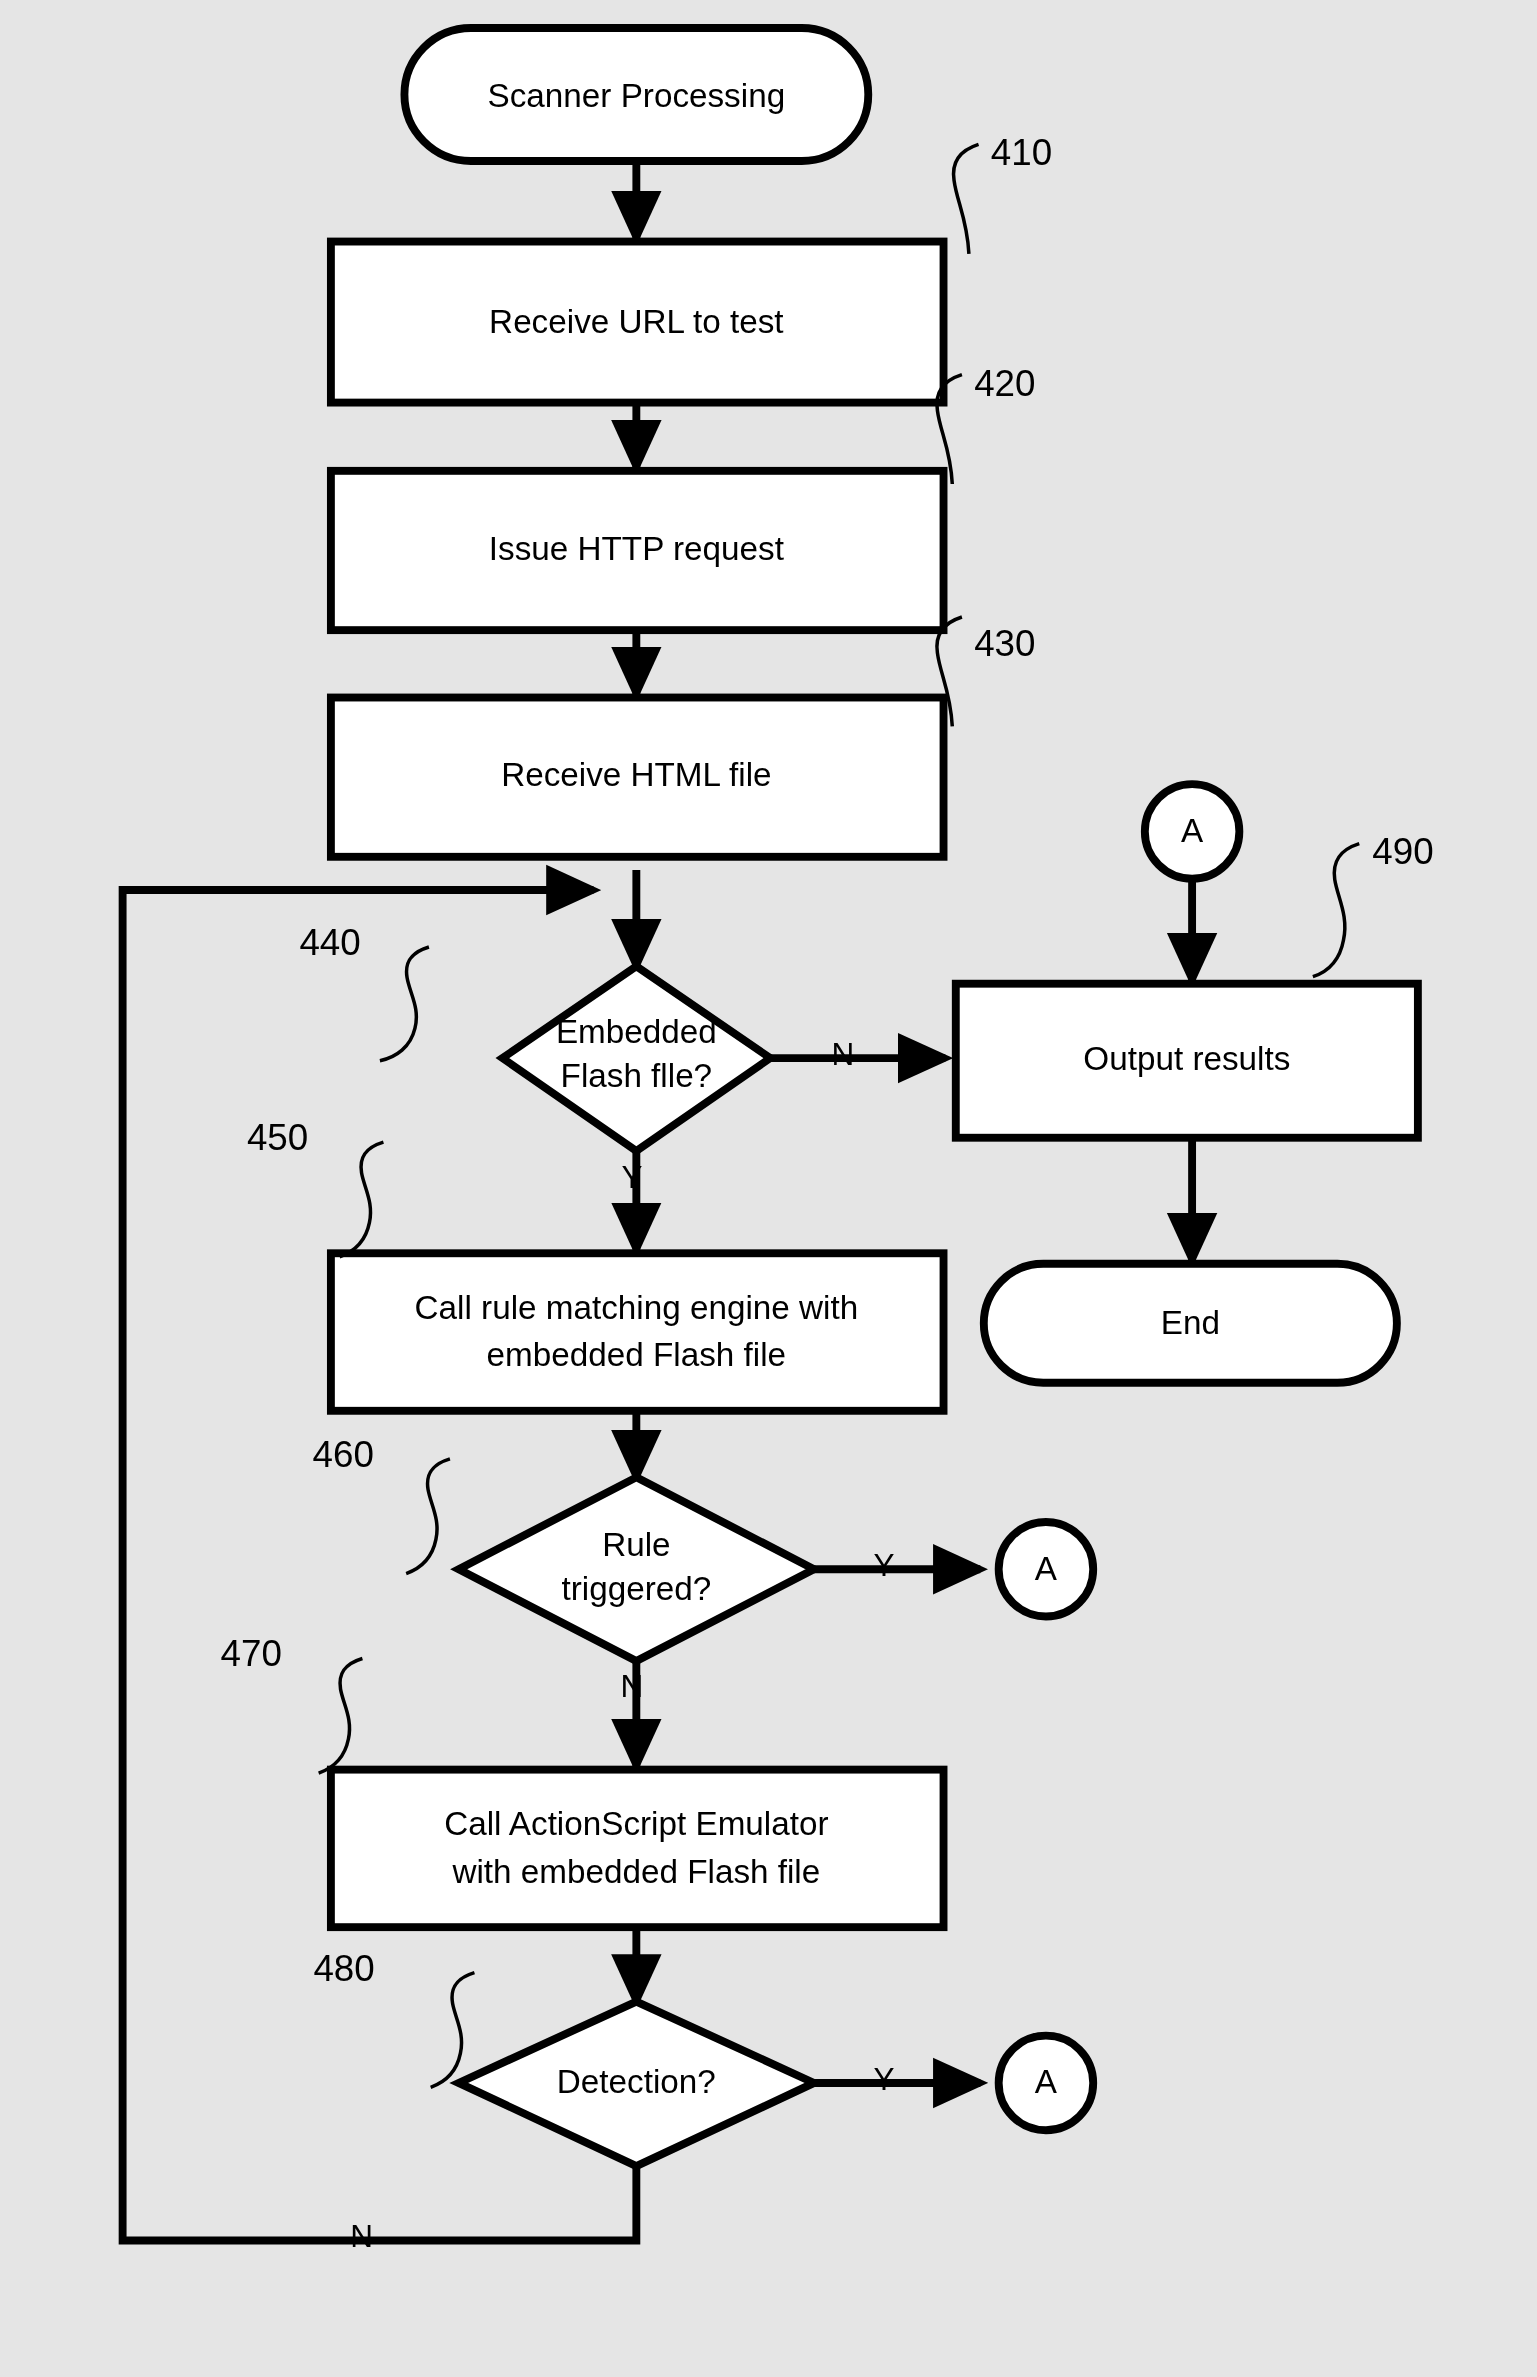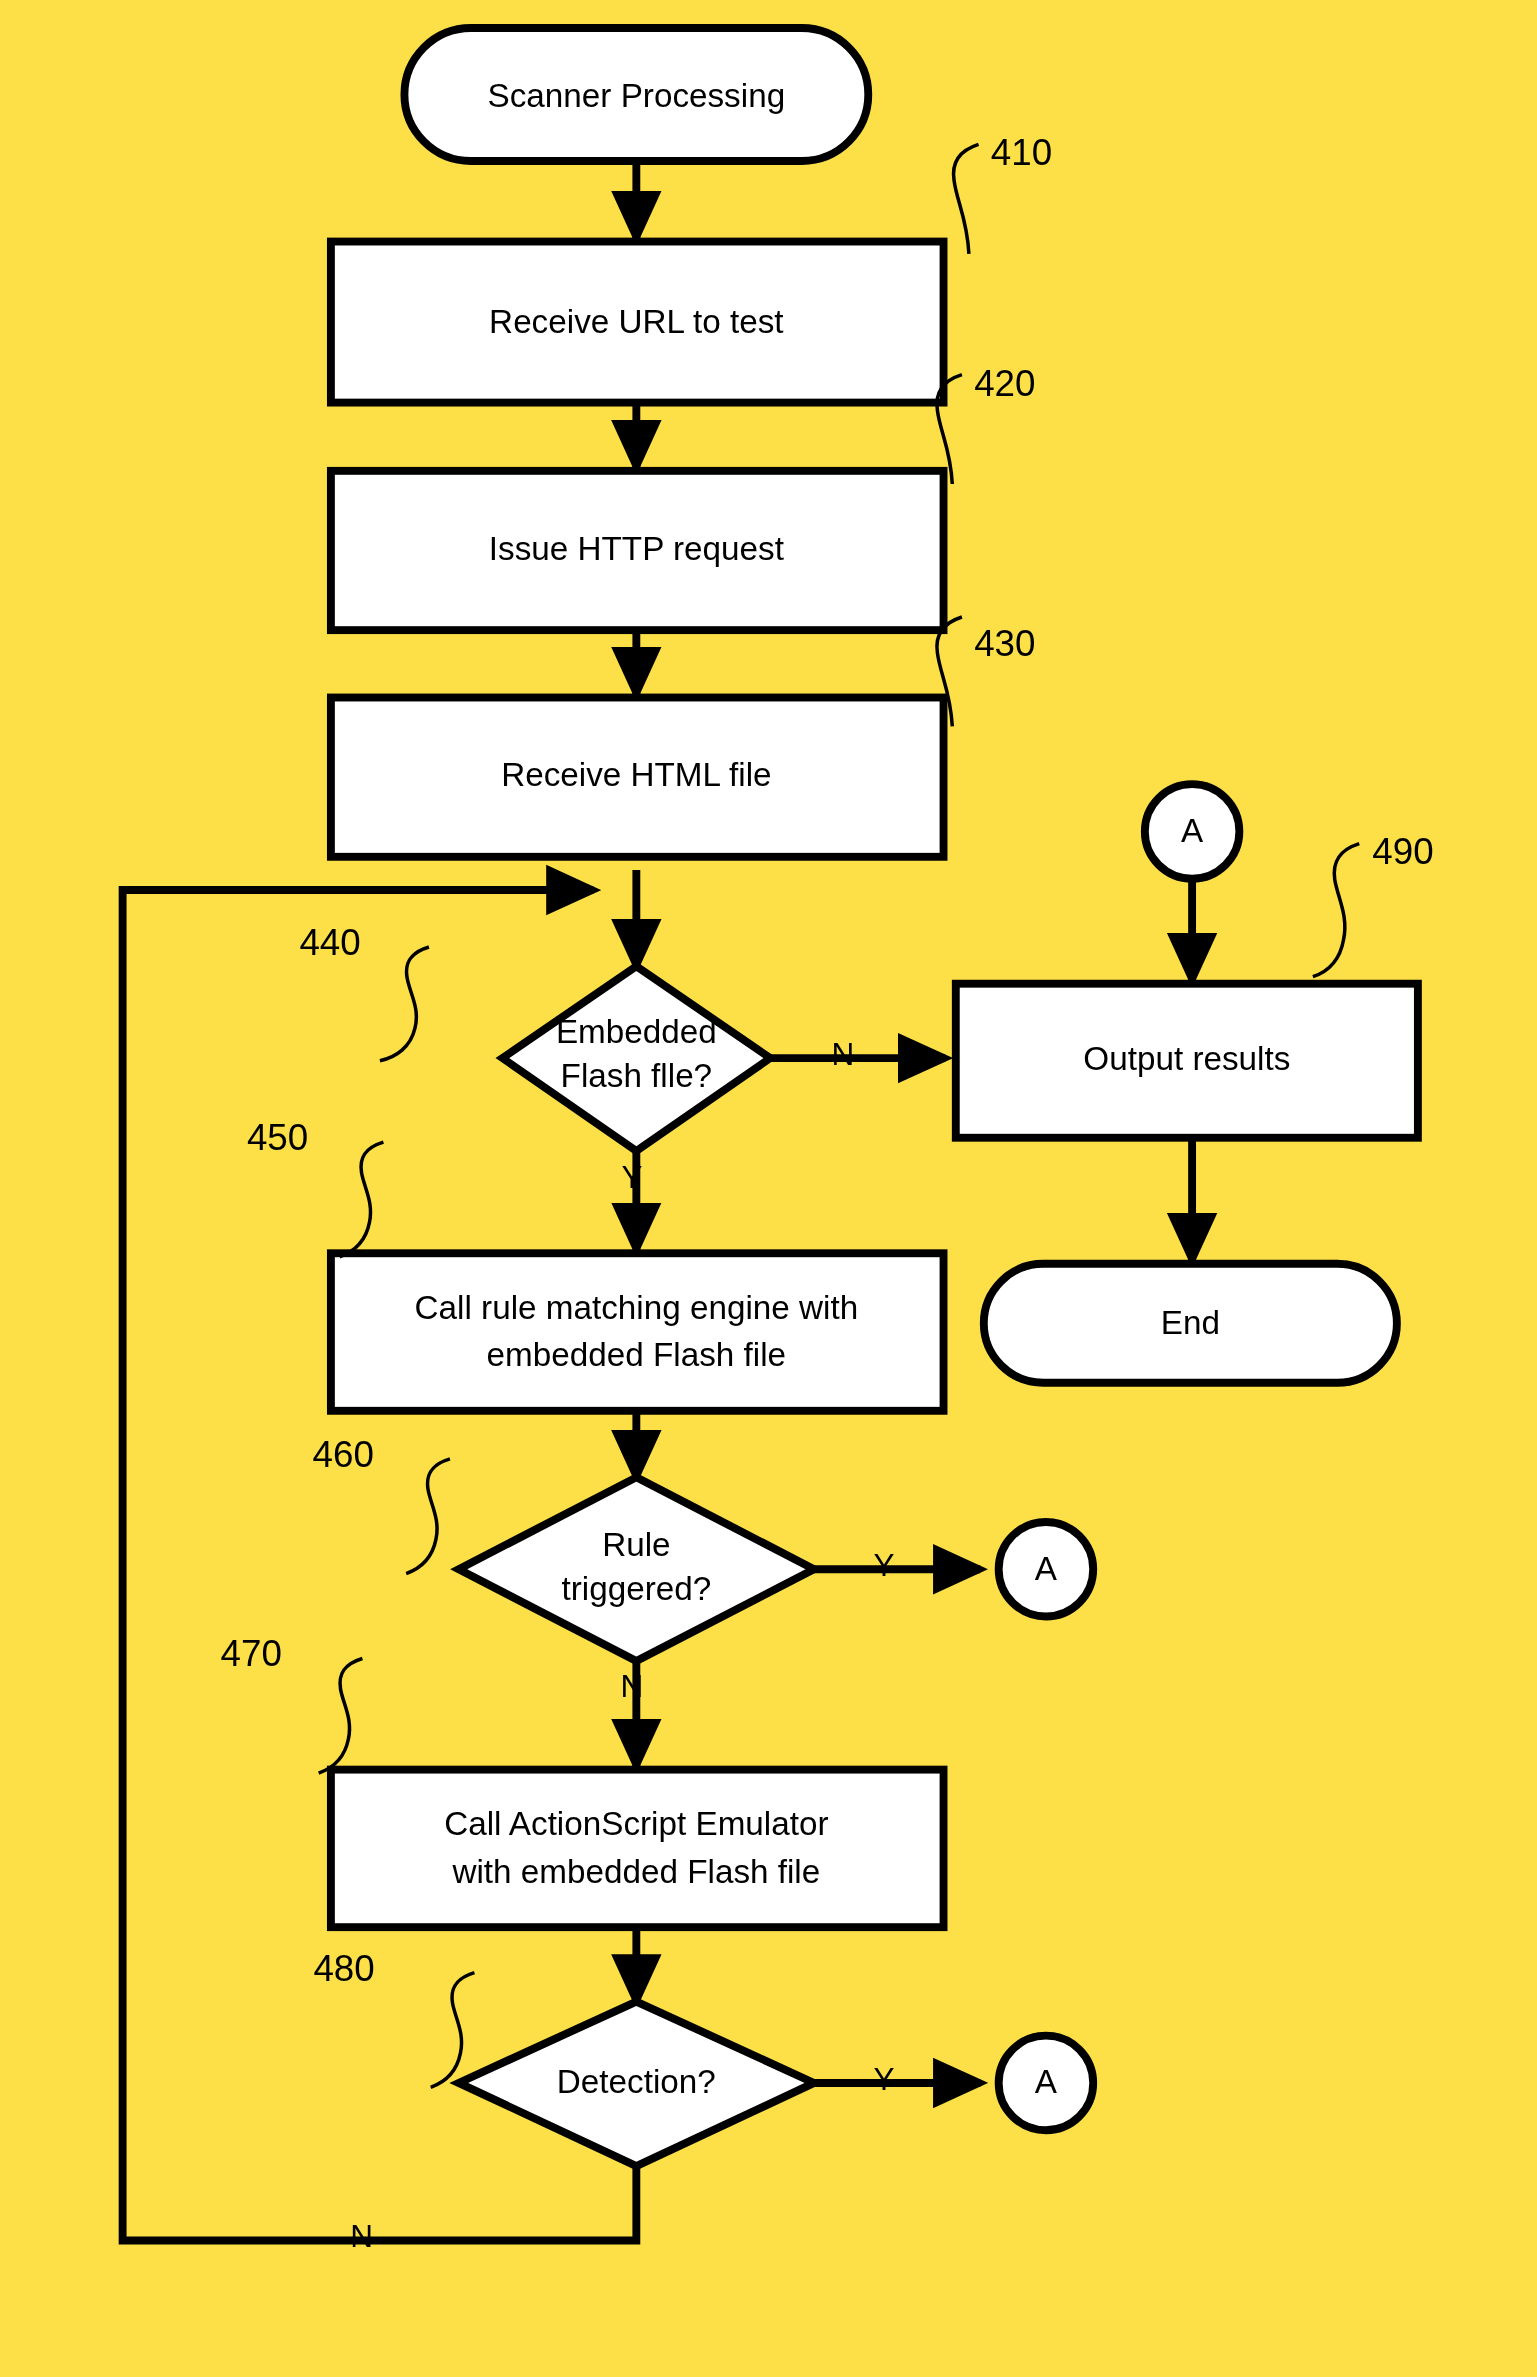--- a/index.html
+++ b/index.html
@@ -10,21 +10,21 @@
   body {
     width: 1537px;
     height: 2377px;
     font-family: "Liberation Sans", sans-serif;
     overflow: hidden;
   }
   #diagram-root {
     position: relative;
     width: 1537px;
     height: 2377px;
-    background: #fde047;
+    background: #e5e5e5;
   }
   svg#flowchart {
     display: block;
     width: 1537px;
     height: 2377px;
   }
   .shape-stroke {
     fill: #ffffff;
     stroke: #000000;
     stroke-width: 9;

